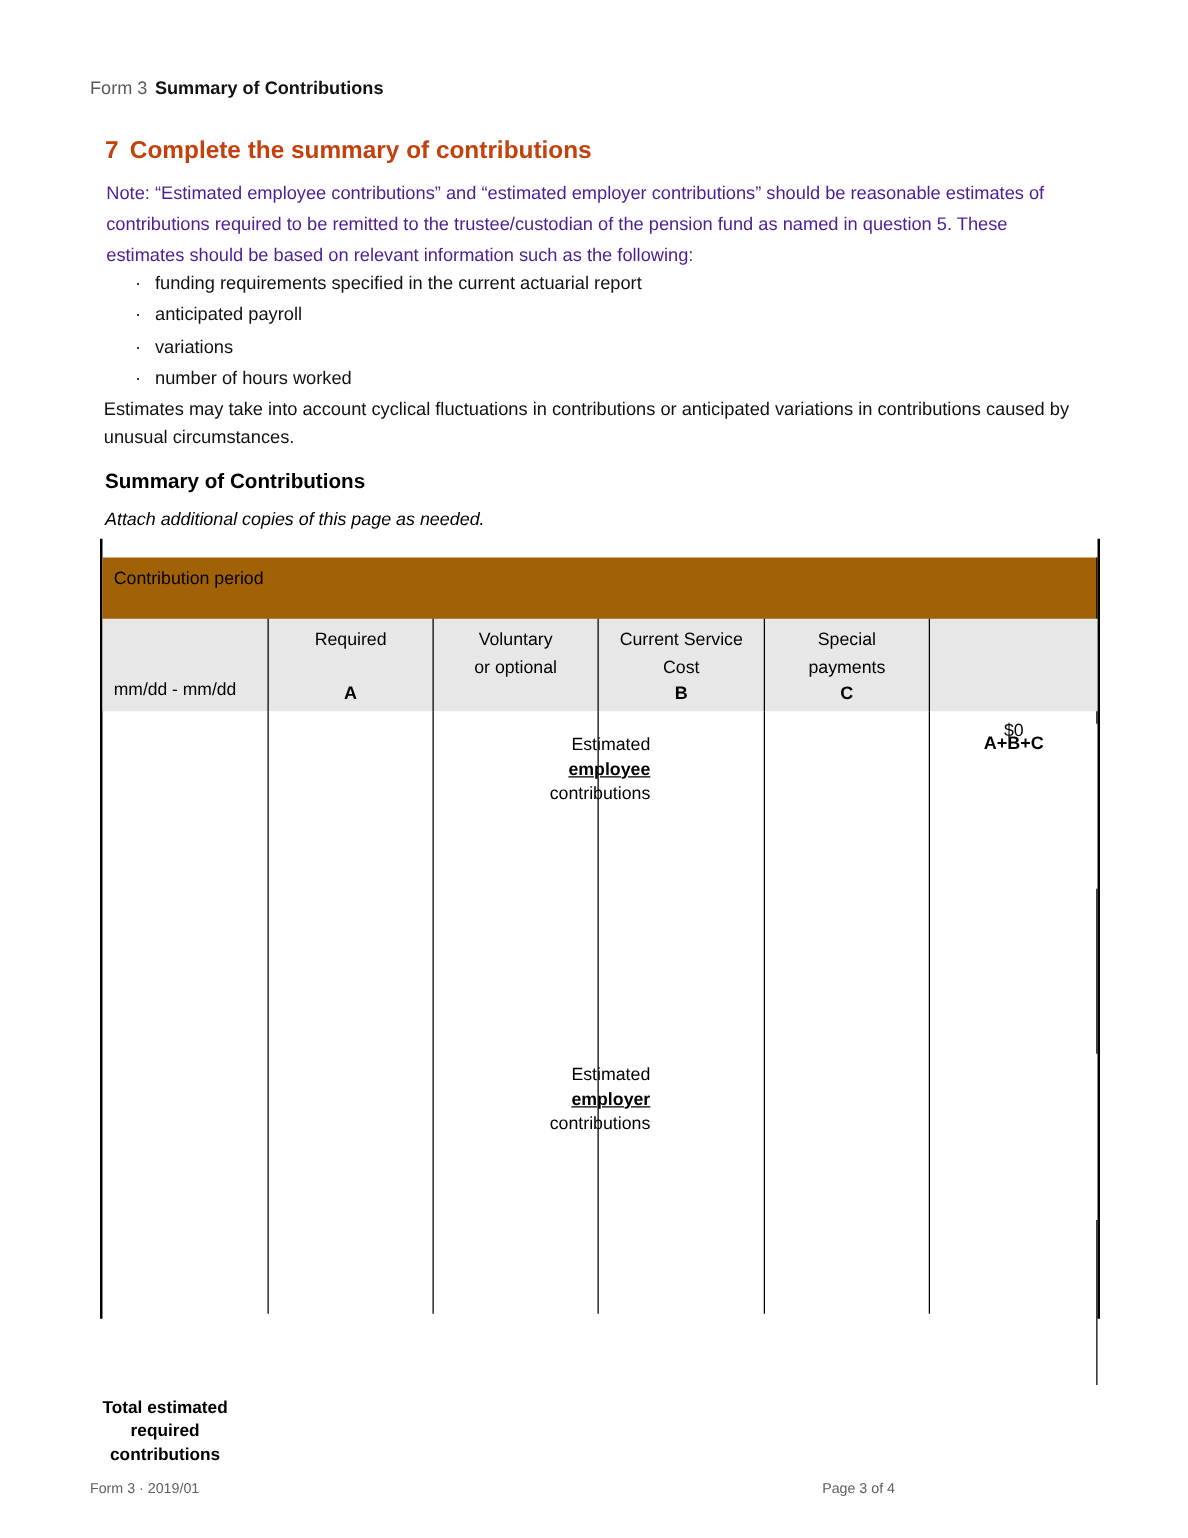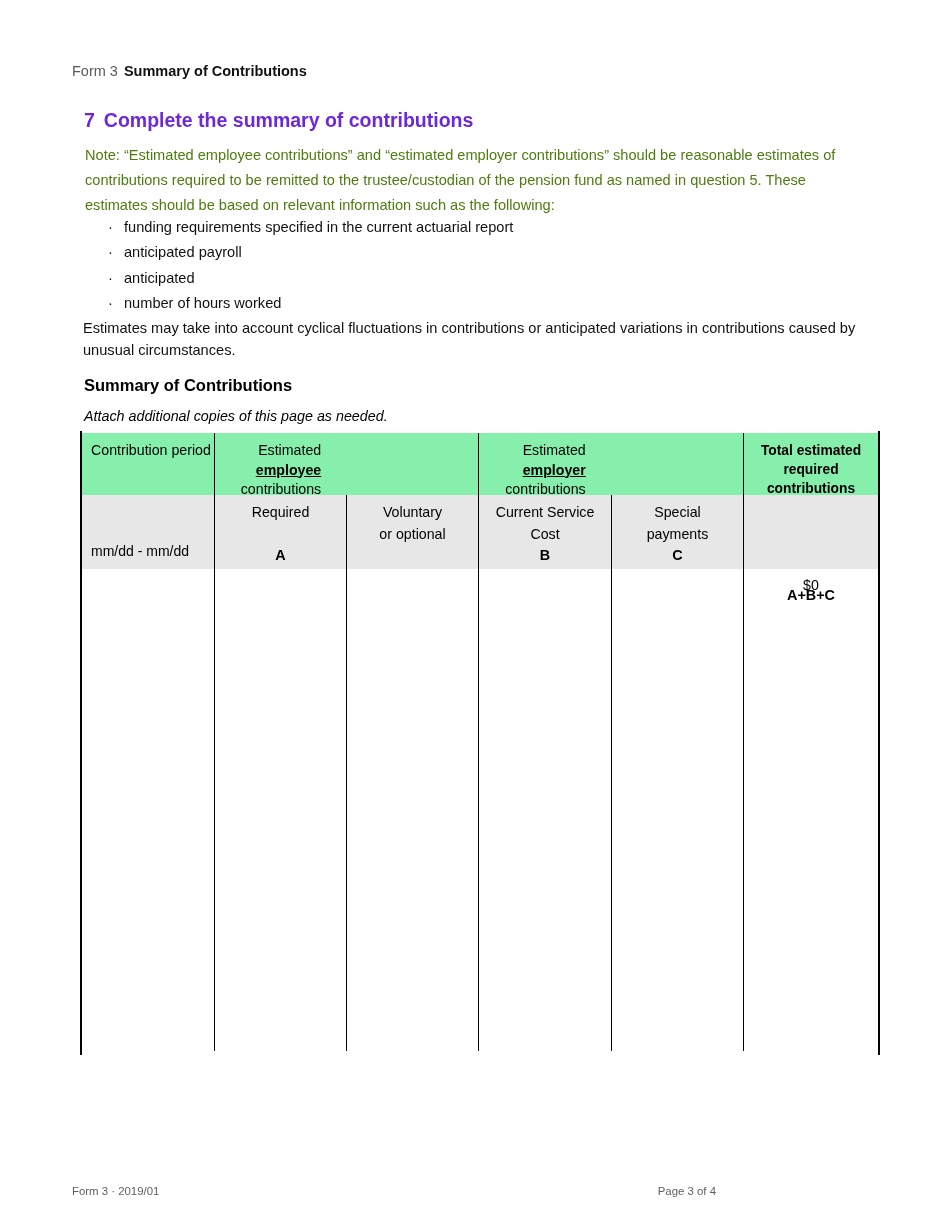--- a/index.html
+++ b/index.html
@@ -43,36 +43,36 @@
   }
 
   
   .sec-head {
     position: absolute;
     left: 84px;
     top: 108px;
     font-size: 19.5px;
     font-weight: bold;
     line-height: 25px;
-    color: #6d28d9;
+    color: #c2410c;
     white-space: nowrap;
   }
   .sec-head .sec-num {
     margin-right: 9px;
   }
 
   
   .note {
     position: absolute;
     left: 85px;
     top: 143px;
     width: 760px;
     font-size: 14.6px;
     line-height: 25.2px;
-    color: #4d7c0f;
+    color: #4c1d95;
     text-align: left;
   }
 
   
   .bullets {
     position: absolute;
     left: 108px;
     top: 215px;
     width: 700px;
     font-size: 14.6px;
@@ -139,26 +139,27 @@
     position: relative;
     width: 100%;
     height: 100%;
     border-left: 2px solid #000;
     border-right: 2.5px solid #000;
     box-sizing: border-box;
   }
 
   .hdr-row1 {
     position: absolute;
-    left: 0; top: 2px;
+    left: 0; top: 15px;
     width: 100%;
     height: 64px;
-    background: #86efac;
-    display: flex;
-    box-sizing: border-box;
+    background: #a16207;
+    display: flex;
+    box-sizing: border-box;
+    flex-direction: column;
   }
   .hdr-row2 {
     position: absolute;
     left: 0; top: 64px;
     width: 100%;
     height: 74px;
     background: #e7e7e7;
     display: flex;
     box-sizing: border-box;
   }
@@ -205,21 +206,20 @@
   .h1-span .stack {
     display: block;
   }
   .h1-span .bu {
     font-weight: bold;
     text-decoration: underline;
   }
   .h1-total {
     display: flex;
     align-items: flex-start;
-    justify-content: center;
     text-align: center;
     font-size: 13.8px;
     line-height: 19px;
     font-weight: bold;
     padding-top: 8px;
   }
 
   
   .h2 {
     position: relative;
@@ -318,21 +318,21 @@
     <div class="bullet-row">
       <span class="dot">·</span>
       <span class="btxt">funding requirements specified in the current actuarial report</span>
     </div>
     <div class="bullet-row">
       <span class="dot">·</span>
       <span class="btxt">anticipated payroll</span>
     </div>
     <div class="bullet-row">
       <span class="dot">·</span>
-      <span class="btxt">anticipated</span>
+      <span class="btxt">variations</span>
     </div>
     <div class="bullet-row">
       <span class="dot">·</span>
       <span class="btxt">number of hours worked</span>
     </div>
   </div>
 
   <div class="closing">Estimates may take into account cyclical fluctuations in contributions or anticipated variations in contributions caused by unusual circumstances.</div>
 
   <div class="sum-head">Summary of Contributions</div>

